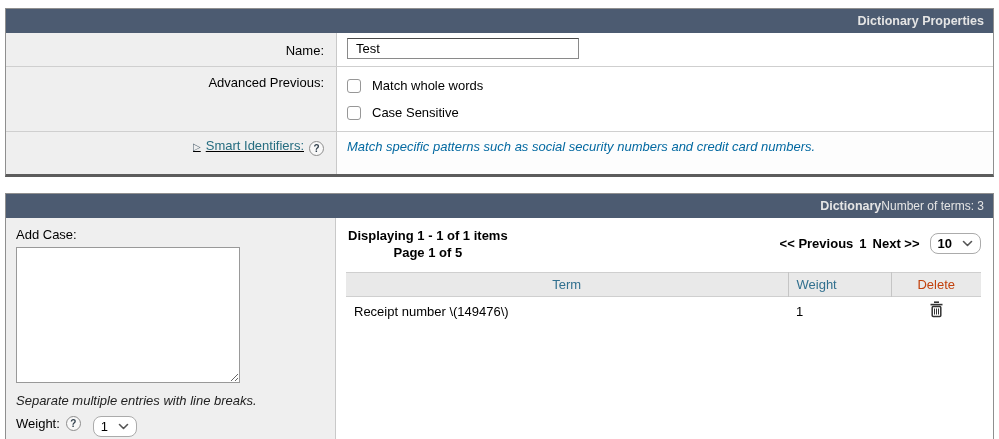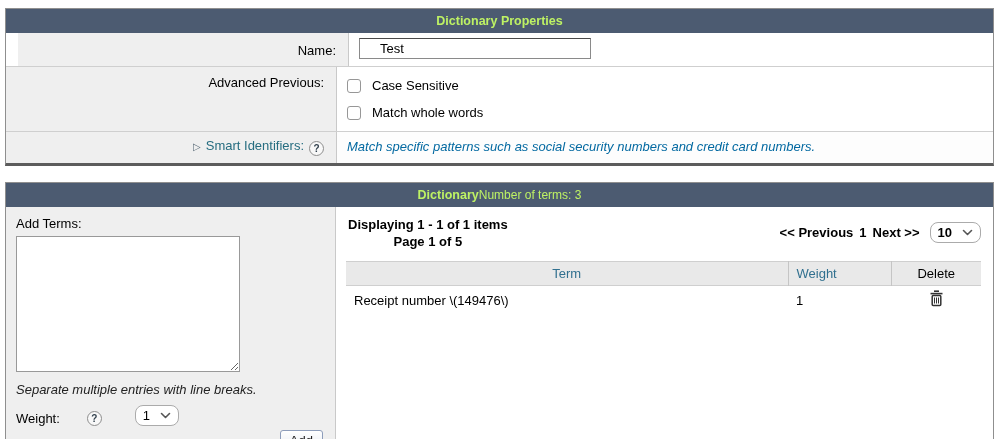--- a/index.html
+++ b/index.html
@@ -12,60 +12,60 @@
   .page { padding: 8px 5px 0 5px; }
 
   
   .panel {
     border: 1px solid #8f8f8f;
     border-bottom: 3px solid #5c5c5c;
     background: #fff;
   }
   .panel-header {
     background: #4c5b71;
-    color: #bef264;
+    color: #e5e5e5;
     font-weight: bold;
     font-size: 12.5px;
-    padding: 5px 20px;
+    padding: 5px 9px;
     display: flex;
-    justify-content: center;
+    justify-content: flex-end;
     align-items: center;
   }
   .panel-header .count { font-weight: normal; font-size: 12px; }
 
   
   .prop-row { display: flex; border-top: 1px solid #cfcfcf; }
   .prop-row:first-of-type { border-top: none; }
   .cell-label {
     width: 330px; flex: 0 0 330px;
     background: #efefef;
     text-align: right;
     padding: 8px 12px 8px 8px;
   }
   .cell-field {
     flex: 1;
     background: #ffffff;
     border-left: 1px solid #c9c9c9;
     padding: 5px 10px;
   }
-  .row-name .cell-label { padding-top: 10px; margin-left: 12px; }
+  .row-name .cell-label { padding-top: 10px; }
   .name-input {
     width: 232px; height: 21px;
     border: 1px solid #8a8a8a; border-top-color: #4a4a4a;
     font-family: "Liberation Sans", sans-serif;
-    font-size: 13px; padding: 1px 20px;
+    font-size: 13px; padding: 1px 8px;
     background: #fff;
   }
   .check-line { display: flex; align-items: center; height: 27px; }
   .checkbox {
     width: 14px; height: 14px;
     border: 1px solid #979797; border-radius: 3px;
     background: #fff; margin-right: 11px; display: inline-block;
   }
-  .row-smart .cell-label { padding-top: 6px; padding-bottom: 7px; }
+  .row-smart .cell-label { padding-top: 6px; padding-bottom: 18px; text-decoration: underline; }
   .row-smart .cell-field { background:#fdfdfd; padding-top: 7px; }
   .tri { color:#5c6d7a; font-size: 10px; margin-right: 5px; }
   .smart-link { color: #266d80; text-decoration: none; cursor: pointer; }
   .qmark {
     display: inline-block; width: 15px; height: 15px;
     border: 1.5px solid #8d8d8d; border-radius: 50%;
     color: #33424e; background:#f8f8f8;
     font-size: 10px; font-weight: bold; line-height: 13px;
     text-align: center; margin-left: 5px; vertical-align: -2px;
     cursor: pointer;
@@ -84,21 +84,21 @@
     display: flex; flex-direction: column;
   }
   .add-terms-label { margin-bottom: 5px; }
   .terms-textarea {
     width: 224px; height: 136px;
     border: 1px solid #999; background: #fff;
     font-family: "Liberation Sans", sans-serif; font-size: 13px;
     resize: both; padding: 3px;
   }
   .separate-hint { font-style: italic; color:#222; margin: 10px 0 8px 0; }
-  .weight-row { display: flex; align-items: flex-end; margin-bottom: 4px; gap: 21px; }
+  .weight-row { display: flex; align-items: flex-start; margin-bottom: 4px; }
   .weight-row .qmark { margin-left: 6px; margin-right: 12px; }
   .fake-select {
     display: inline-flex; align-items: center;
     background: #fff;
     border: 1px solid #ababab; border-radius: 8px;
     padding: 2px 7px; cursor: pointer;
     min-width: 42px; justify-content: space-between;
   }
   .fake-select .chev { margin-left: 10px; display: inline-flex; }
   .add-row { margin-top: auto; text-align: right; padding-right: 2px; }
@@ -120,21 +120,21 @@
 
   table.terms { border-collapse: collapse; width: 100%; margin-top: 11px; }
   table.terms th, table.terms td { font-weight: normal; padding: 4px 8px; }
   table.terms thead tr {
     background: #e9e9e9;
     border-top: 1px solid #cfcfcf;
     border-bottom: 1px solid #cfcfcf;
   }
   th.col-term  { text-align: center; color: #31708f; }
   th.col-weight{ text-align: left; color: #31708f; width: 103px; border-left: 1px solid #c5c5c5; }
-  th.col-delete{ text-align: center; color: #000000; width: 90px; border-left: 1px solid #c5c5c5; }
+  th.col-delete{ text-align: center; color: #c2410c; width: 90px; border-left: 1px solid #c5c5c5; }
   td.cell-term   { padding-top: 7px; }
   td.cell-weight { padding-top: 7px; }
   td.cell-delete { text-align: center; padding-top: 6px; }
   .trash { cursor: pointer; display: inline-block; }
 </style>
 </head>
 <body>
 
 <div class="page">
 
@@ -148,25 +148,25 @@
       <div class="cell-field">
         <input class="name-input" type="text" value="Test" style="">
       </div>
     </div>
 
     <div class="prop-row">
       <div class="cell-label">Advanced Previous:</div>
       <div class="cell-field">
         <div class="check-line">
           <span class="checkbox"></span>
-          <span>Case Sensitive</span>
+          <span>Match whole words</span>
         </div>
         <div class="check-line">
           <span class="checkbox"></span>
-          <span>Match whole words</span>
+          <span>Case Sensitive</span>
         </div>
       </div>
     </div>
 
     <div class="prop-row row-smart">
       <div class="cell-label">
         <span class="tri">▷</span><span class="smart-link">Smart Identifiers:</span><span class="qmark">?</span>
       </div>
       <div class="cell-field italic-note">Match specific patterns such as social security numbers and credit card numbers.</div>
     </div>
@@ -176,21 +176,21 @@
 
   <section class="panel">
     <header class="panel-header">
       <span>Dictionary</span>
       <span class="count">Number of terms: 3</span>
     </header>
 
     <div class="dict-body">
 
       <div class="left-pane">
-        <div class="add-terms-label">Add Terms:</div>
+        <div class="add-terms-label">Add Case:</div>
         <textarea class="terms-textarea" style=""></textarea>
         <div class="separate-hint">Separate multiple entries with line breaks.</div>
         <div class="weight-row">
           <span>Weight:</span>
           <span class="qmark">?</span>
           <span class="fake-select">
             <span>1</span>
             <span class="chev">
               <svg width="11" height="7" viewBox="0 0 11 7">
                   <path d="M1.5 1.5 L5.5 5.5 L9.5 1.5" stroke="#555" stroke-width="1.6" fill="none" stroke-linecap="round" stroke-linejoin="round"></path>

